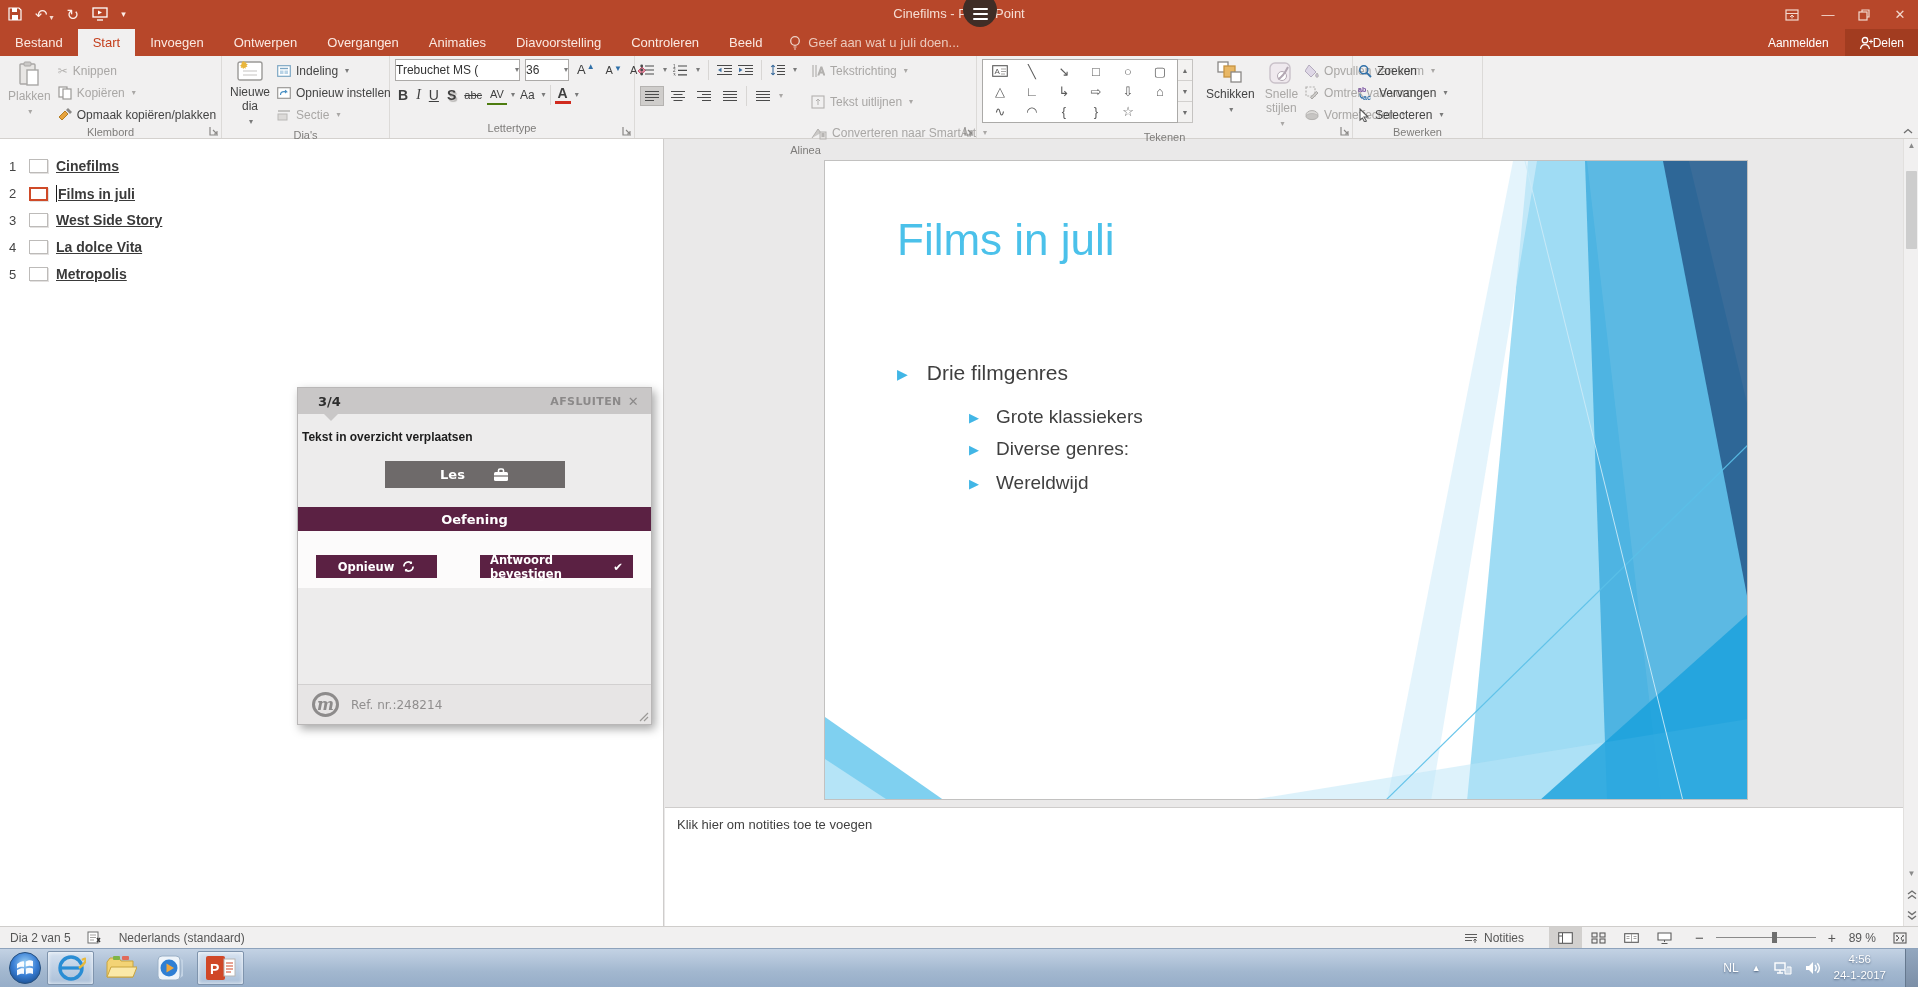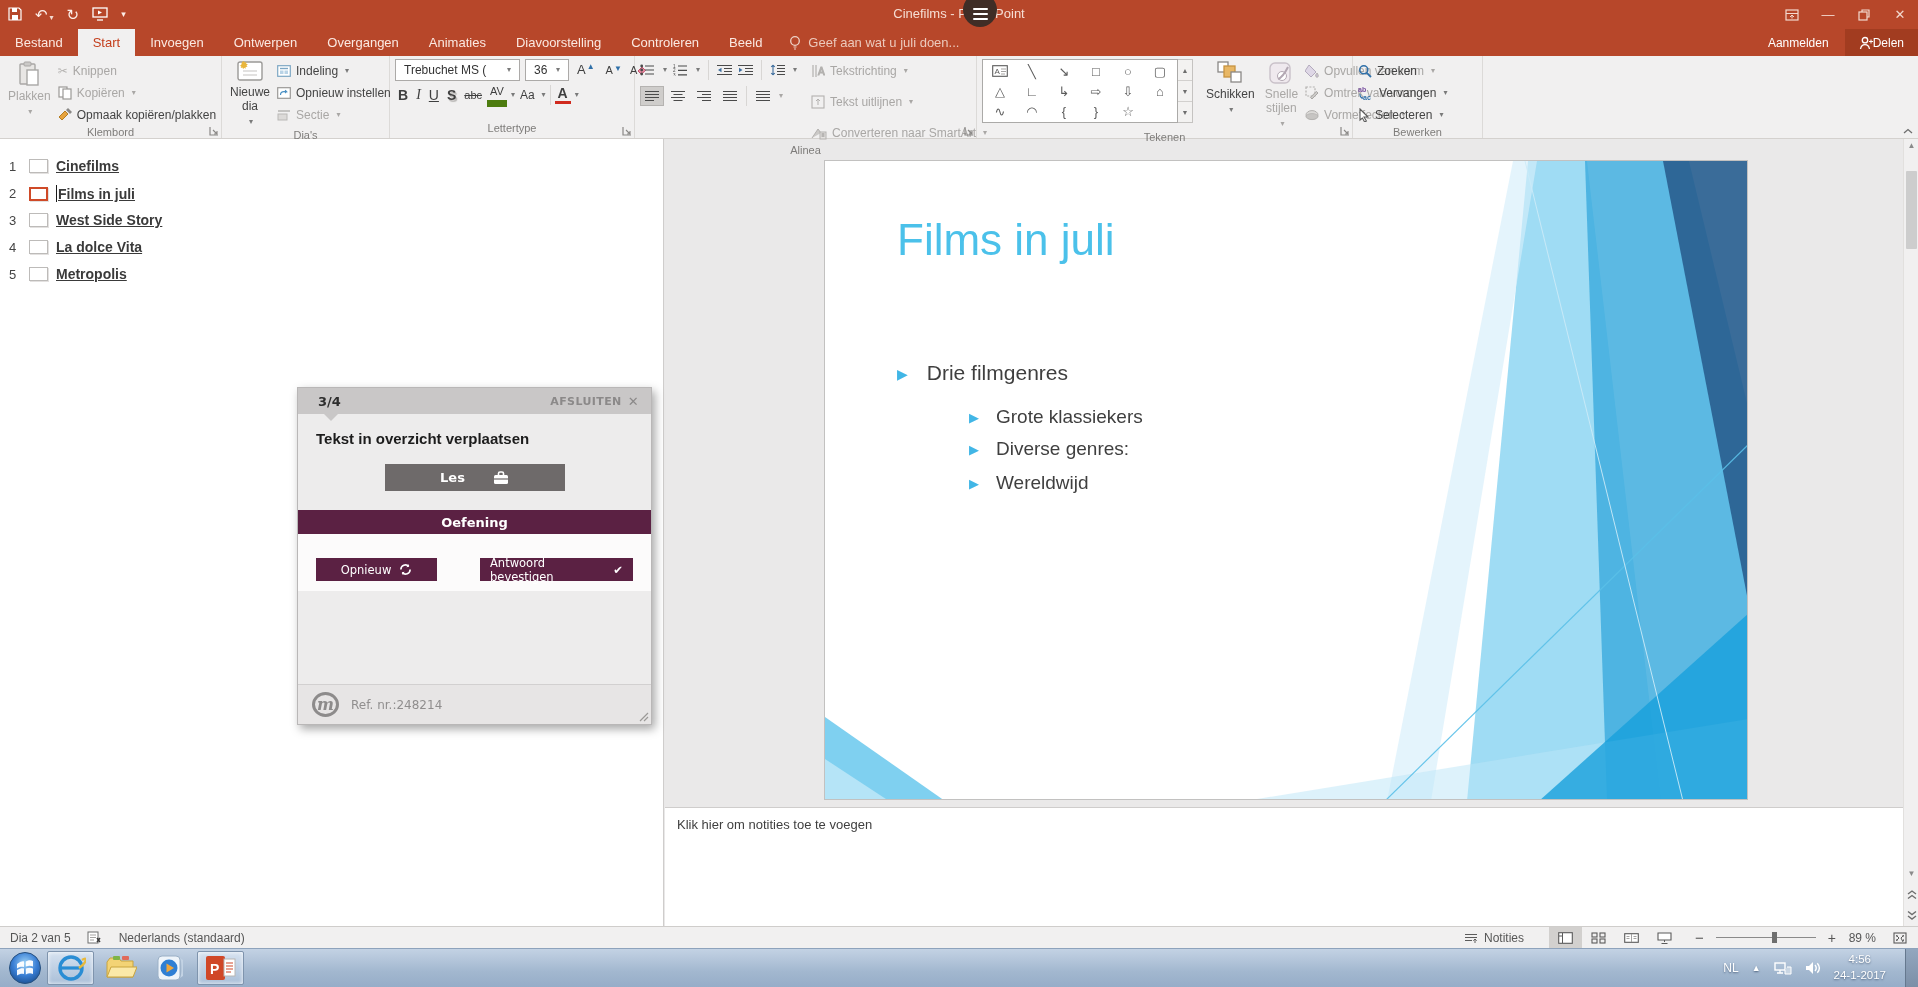--- a/index.html
+++ b/index.html
@@ -28,21 +28,21 @@
   .share{display:flex;align-items:center;padding:0 14px;font-size:12px;background:#a23c20;color:#fff}
   
   .ribbon{position:absolute;top:56px;left:0;right:0;height:83px;background:#f1f0f0;border-bottom:1px solid #d4d1ce;display:flex;z-index:28;color:#444}
   .rgroup{height:100%;border-right:1px solid #dcdad8;display:flex;flex-direction:column;position:relative;flex:0 0 auto}
   .gbody{flex:1;display:flex;padding:3px 5px 0;gap:4px}
   .glabel{height:17px;text-align:center;font-size:11px;color:#7e7c7a;line-height:15px}
   .launcher{position:absolute;right:2px;bottom:2px}
   .bigbtn{display:flex;flex-direction:column;align-items:center;justify-content:flex-start;font-size:12px;text-align:center;padding:2px 3px;gap:3px;line-height:1.15}
   .srow{display:flex;align-items:center;gap:5px;height:21px;font-size:12px;white-space:nowrap}
   .col{display:flex;flex-direction:column;justify-content:flex-start}
-  .fsel{display:flex;align-items:center;gap:3px;border:1px solid #acaaa8;background:#fff;height:22px;padding:0 8px;font-size:12px;color:#333}
+  .fsel{display:flex;align-items:center;gap:3px;border:1px solid #acaaa8;background:#fff;height:22px;padding:0 0;font-size:12px;color:#333}
   .fbtn{display:flex;align-items:flex-start;gap:1px;font-size:13px;color:#3f3f3f;padding:1px 3px}
   .chr{font-size:14px;color:#3f3f3f;padding:0 3px;line-height:18px}
   .alnbtn{width:24px;height:20px;display:flex;align-items:center;justify-content:center}
   .alnbtn.sel{background:#cdebf5;background:#cfcdcb;border:1px solid #b5b3b1}
   .vsep{width:1px;height:20px;background:#d8d6d4;margin:0 2px}
   .shapebox{border:1px solid #abaaa8;background:#fff;width:196px;height:64px;display:grid;grid-template-columns:repeat(6,1fr);align-items:center;justify-items:center;color:#5b5b5b;font-size:13px;padding:1px}
   .shapescroll{width:15px;height:64px;border:1px solid #c5c3c1;border-left:none;background:#f3f2f1;display:flex;flex-direction:column}
   .shapescroll span{flex:1;display:flex;align-items:center;justify-content:center;font-size:7px;color:#6e6e6e}
   .shapescroll span+span{border-top:1px solid #d2d0ce}
   .ribcollapse{position:absolute;right:5px;bottom:4px}
@@ -69,27 +69,27 @@
   
   .vscroll{position:absolute;right:0;top:139px;width:15px;height:787px;background:#f1f0f0;border-left:1px solid #e2e0de;z-index:6}
   .vs-el{position:absolute;left:0;width:15px;display:flex;align-items:center;justify-content:center;color:#8a8a8a;font-size:8px}
   .vs-thumb{position:absolute;left:2px;width:11px;background:#cdcdcd;border-radius:1px}
   
   .dlg{position:absolute;left:297px;top:387px;width:355px;height:338px;background:#edecec;border:1px solid #b9b7b7;box-shadow:3px 4px 9px rgba(0,0,0,.35);z-index:60;font-family:"DejaVu Sans",sans-serif}
   .dlg-head{height:26px;background:#c9c7c7;display:flex;align-items:center;padding:0 12px 0 20px;position:relative}
   .dlg-step{font-weight:bold;font-size:13px;color:#2e2e2e}
   .dlg-close{margin-left:auto;display:flex;align-items:center;gap:6px;font-size:11px;font-weight:bold;color:#8b8989;letter-spacing:.4px}
   .dlg-tail{position:absolute;left:26px;top:26px;width:0;height:0;border:7px solid transparent;border-top-color:#c9c7c7}
-  .dlg-title{font-weight:bold;font-size:15px;color:#1c1c1c;margin:16px 18px 0;font-family:"Liberation Sans",sans-serif}
+  .dlg-title{font-weight:bold;font-size:12px;color:#1c1c1c;margin:16px 4px 0;font-family:"Liberation Sans",sans-serif}
   .les{margin:17px auto 0;width:180px;height:27px;background:#6E6A6A;color:#fff;font-weight:bold;font-size:13px;display:flex;align-items:center;justify-content:center;gap:28px}
   .oef{margin-top:19px;height:24px;background:#5B2143;color:#fff;font-weight:bold;font-size:13px;display:flex;align-items:center;justify-content:center}
   .dlg-white{background:#fcfbfb;padding:11px 18px 10px}
   .dlg-body{font-size:12.5px;color:#1d1d1d;line-height:1.5}
   .dlg-btns{display:flex;justify-content:space-between;margin-top:13px}
-  .dbtn{height:23px;background:#5B2143;color:#fff;font-weight:normal;font-size:11.5px;display:flex;align-items:center;justify-content:center;gap:8px;padding:0 10px}
+  .dbtn{height:23px;background:#5B2143;color:#fff;font-weight:bold;font-size:11.5px;display:flex;align-items:center;justify-content:center;gap:8px;padding:0 10px}
   .dbtn.b1{width:121px}.dbtn.b2{width:153px}
   .dlg-foot{position:absolute;left:0;right:0;bottom:0;height:40px;background:#e7e5e5;border-top:1px solid #d2d0d0;display:flex;align-items:center;gap:12px;padding:0 14px}
   .mlogo{width:27px;height:25px;border:3px solid #8d8b8b;border-radius:50%;display:flex;align-items:center;justify-content:center;color:#8d8b8b;font-weight:bold;font-style:italic;font-family:"DejaVu Serif",serif;font-size:16px;line-height:1}
   .refnr{font-size:12px;color:#908e8e}
   .resz{position:absolute;right:2px;bottom:2px}
   
   .statusbar{position:absolute;left:0;right:0;bottom:39px;height:22px;background:#f1f0f0;border-top:1px solid #cfcdcb;display:flex;align-items:center;font-size:12px;color:#565656;z-index:31}
   .sb-l{display:flex;align-items:center;gap:16px;padding-left:10px}
   .sb-r{margin-left:auto;display:flex;align-items:center;gap:0;padding-right:2px}
   .sb-btn{display:flex;align-items:center;justify-content:center;height:22px;padding:8px 9px}
@@ -541,21 +541,21 @@
                 <use href="#i-eraser"></use>
               </svg>
             </span>
         </div>
         <div class="srow" style="gap:2px">
           <span class="chr" style="font-weight:bold">B</span>
           <span class="chr" style="font-style:italic;font-family:'Liberation Serif',serif">I</span>
           <span class="chr" style="text-decoration:underline">U</span>
           <span class="chr" style="font-weight:bold;text-shadow:1.5px 1.5px 1px #b9b7b5">S</span>
           <span class="chr" style="font-size:11px;text-decoration:line-through">abc</span>
-          <span class="chr" style="font-size:11px;border-bottom:7px solid #4d7c0f"><span>AV</span></span>
+          <span class="chr" style="font-size:11px;border-bottom:2px solid #4d7c0f"><span>AV</span></span>
             <span class="dd">▾</span>
           <span class="chr" style="font-size:12px">Aa</span>
             <span class="dd">▾</span>
           <span class="vsep"></span>
           <span class="chr" style="font-weight:bold;border-bottom:3px solid #d02a1e;line-height:15px">A</span>
             <span class="dd">▾</span>
         </div>
       </div>
     </div>
     <div class="glabel">Lettertype</div>

